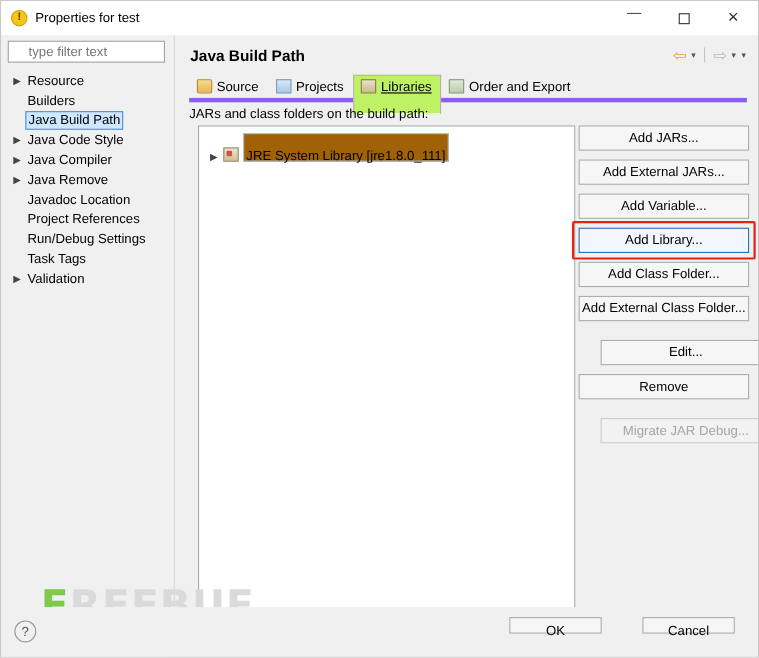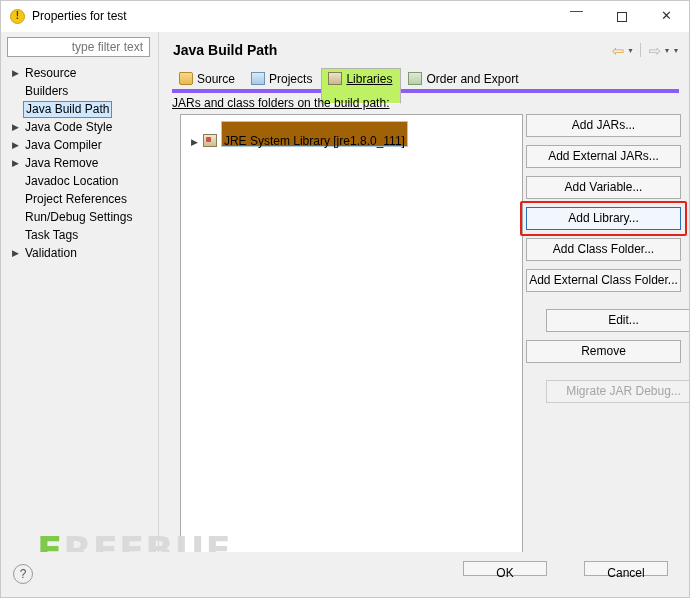--- a/index.html
+++ b/index.html
@@ -97,23 +97,22 @@
     left: 6px;
     top: 5px;
     width: 143px;
     height: 20px;
     box-sizing: border-box;
     border: 1px solid #a0a0a0;
     background: #ffffff;
     font-family: "Liberation Sans", sans-serif;
     font-size: 12px;
     color: #9a9a9a;
-    padding: 1px 6px;
+    padding: 1px 18px;
     outline: none;
-    text-align: right;
   }
   .tree {
     position: absolute;
     left: 0;
     top: 32px;
     right: 0;
     bottom: 0;
   }
   .tree-item {
     position: relative;
@@ -248,21 +247,20 @@
     background: linear-gradient(#dfe9d9, #b8cfa8);
     border: 1px solid #7f9a6f;
     box-sizing: border-box;
   }
   
   .bp-label {
     position: absolute;
     left: 13px;
     top: 64px;
     font-size: 12px;
-    text-decoration: underline;
   }
   .listbox {
     position: absolute;
     left: 21px;
     top: 82px;
     width: 343px;
     height: 453px;
     background: #ffffff;
     border: 1px solid #a9a9a9;
     box-sizing: border-box;

